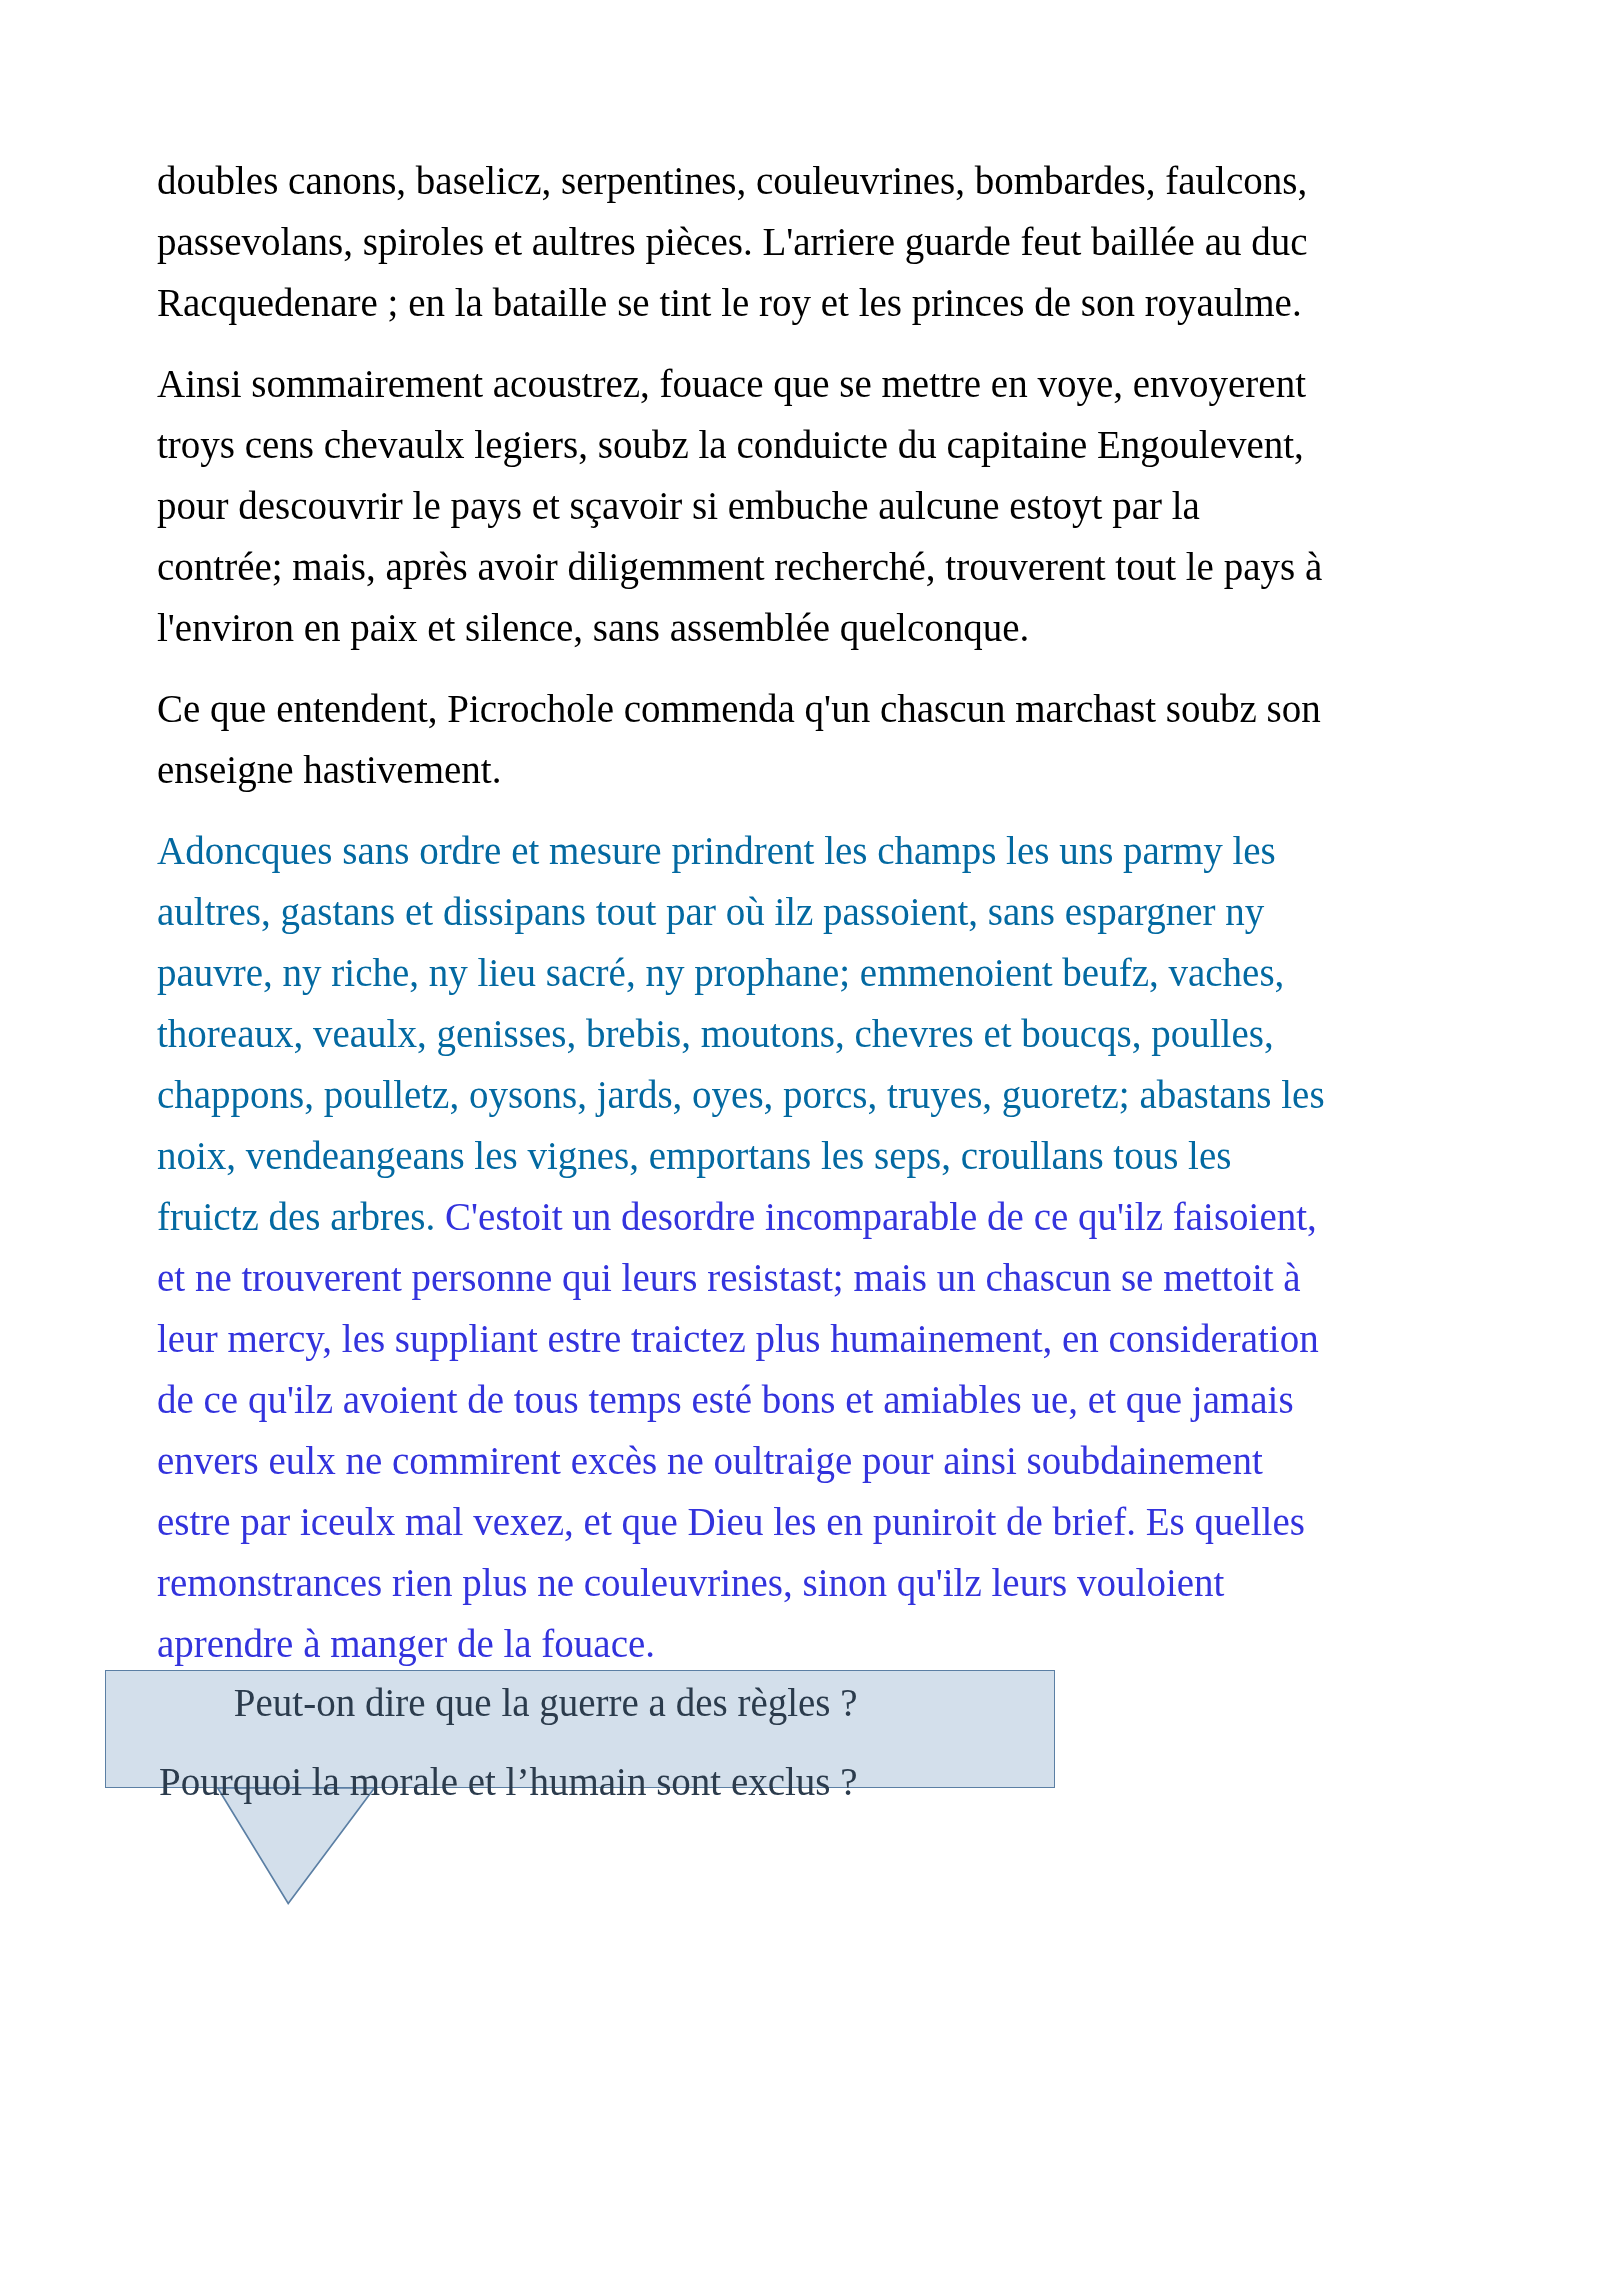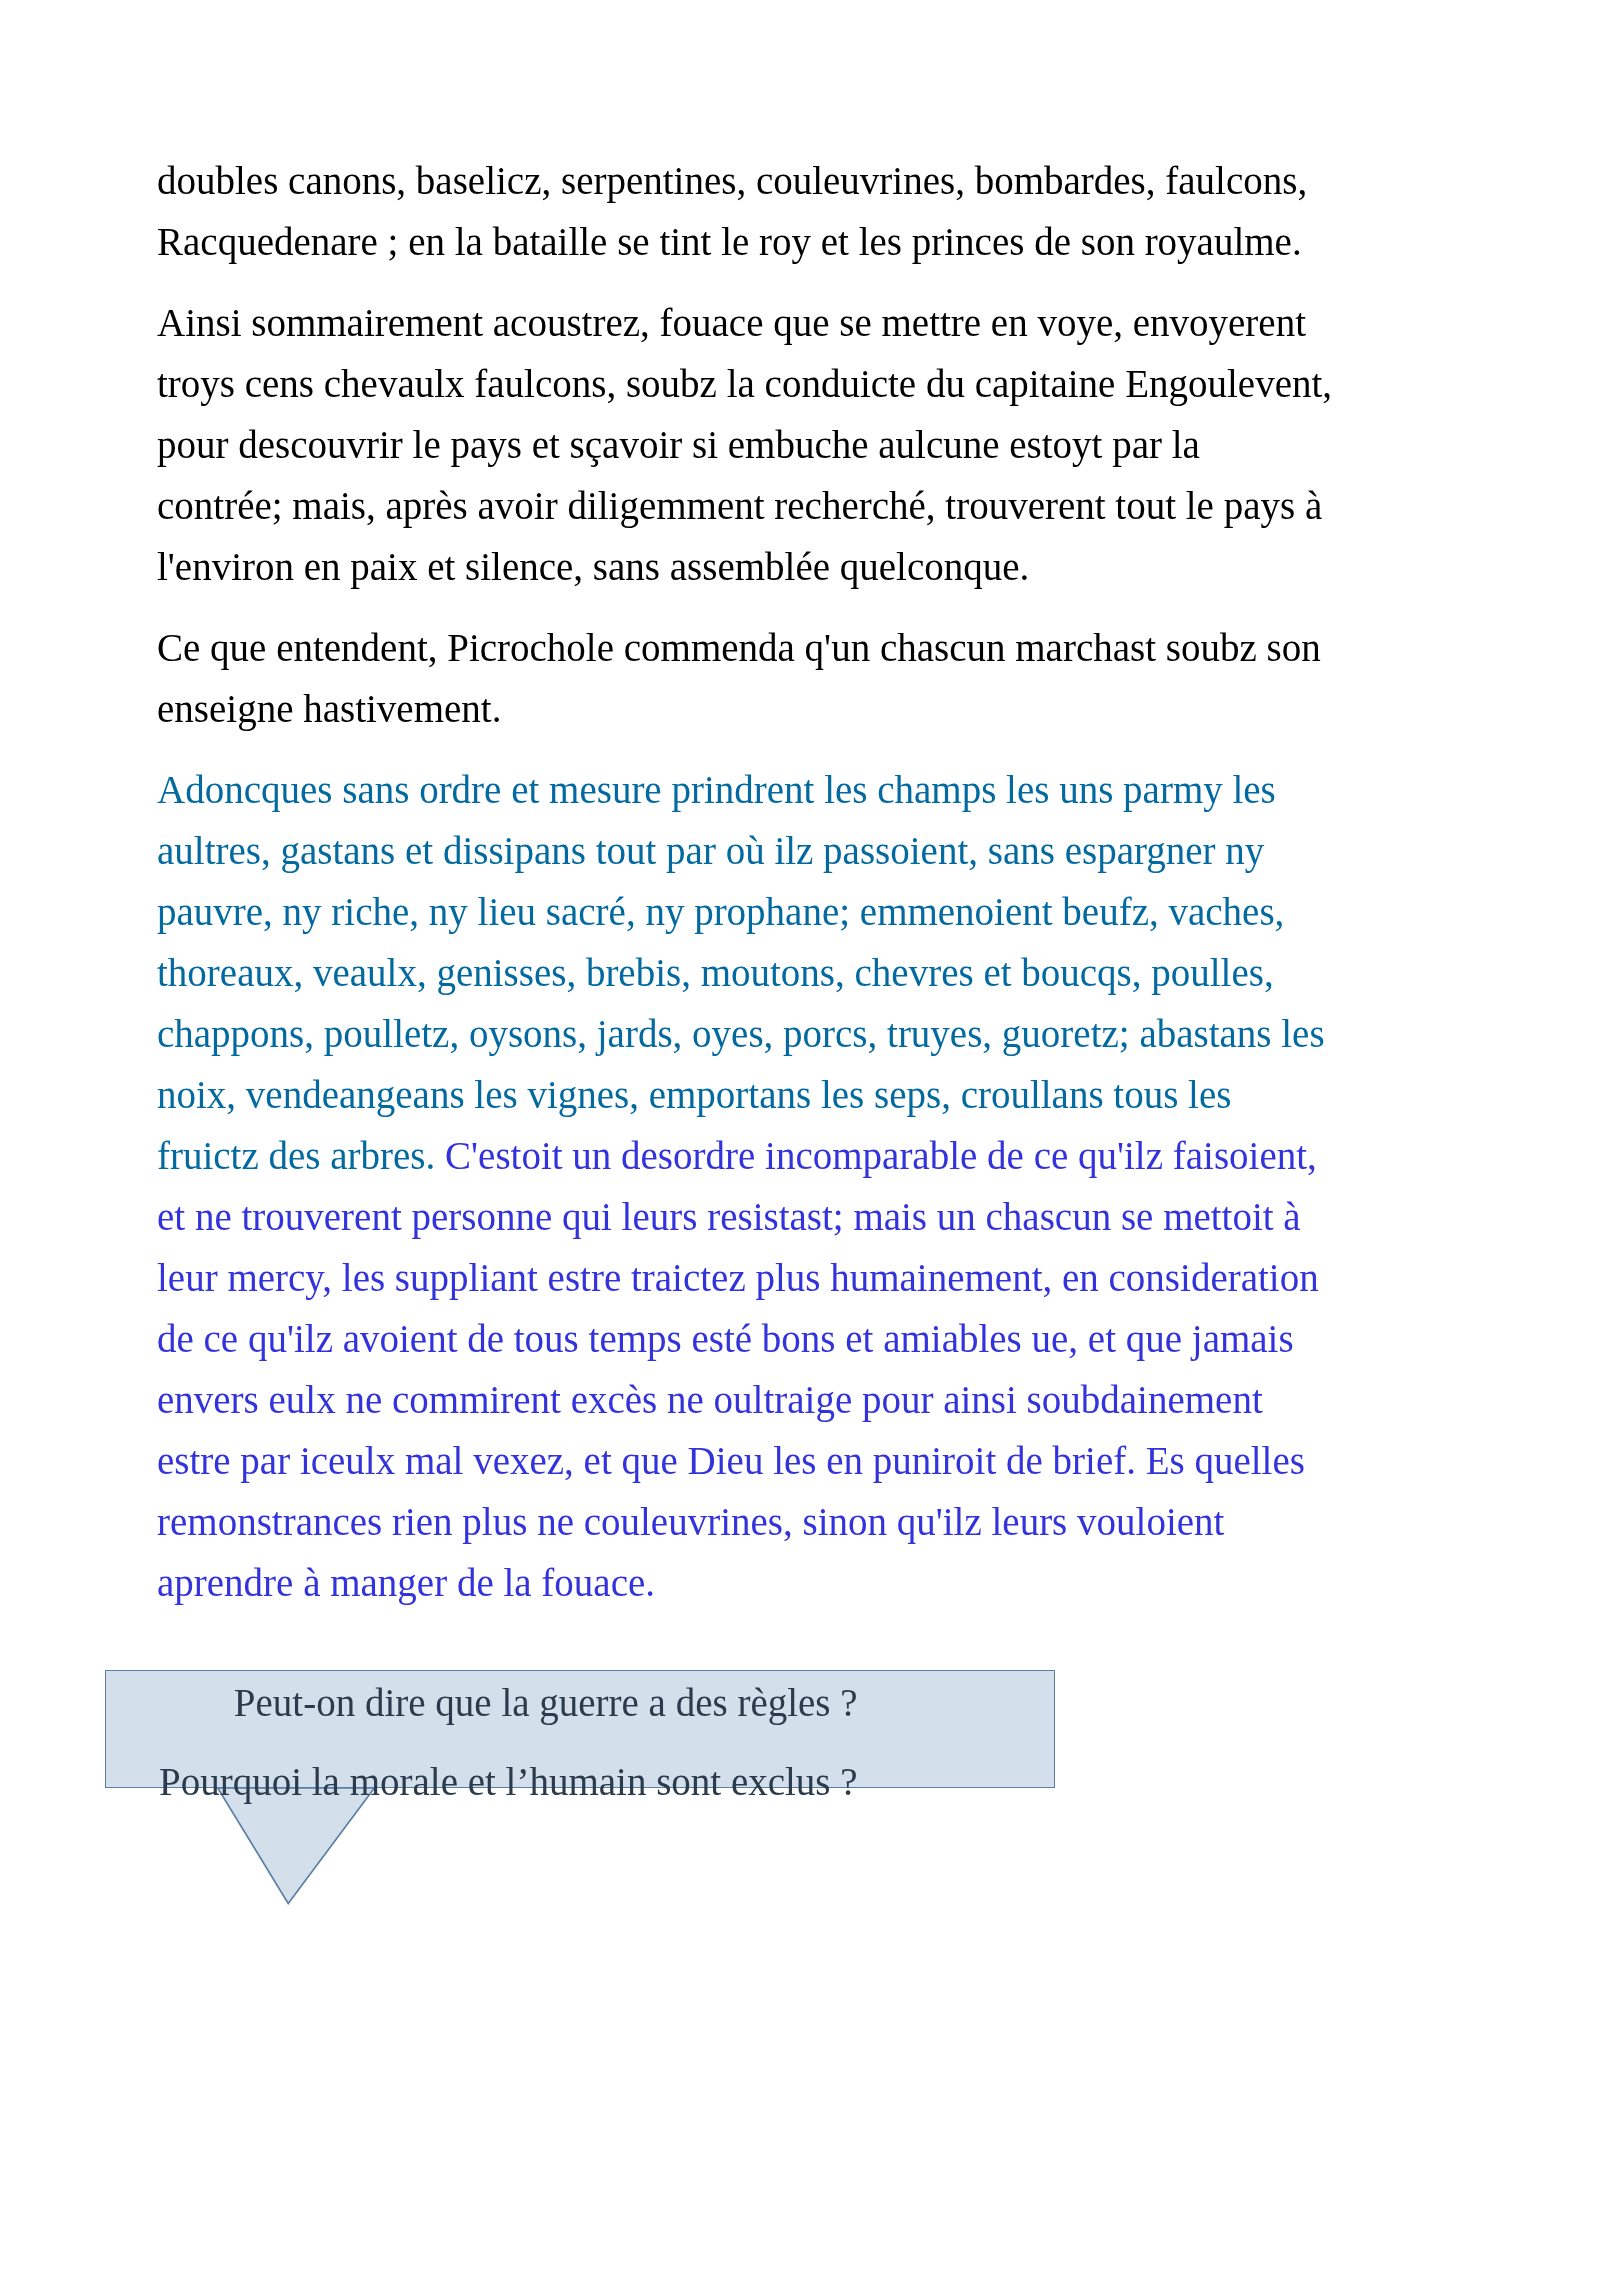--- a/index.html
+++ b/index.html
@@ -56,26 +56,27 @@
 </style>
 </head>
 <body>
 
 <div class="page">
 
   <main class="body-text">
 
     <section class="para">
       <div class="line">doubles canons, baselicz, serpentines, couleuvrines, bombardes, faulcons,</div>
+      <div class="line">passevolans, spiroles et aultres pièces. L'arriere guarde feut baillée au duc</div>
       <div class="line">Racquedenare ; en la bataille se tint le roy et les princes de son royaulme.</div>
     </section>
 
     <section class="para">
       <div class="line">Ainsi sommairement acoustrez, fouace que se mettre en voye, envoyerent</div>
-      <div class="line">troys cens chevaulx faulcons, soubz la conduicte du capitaine Engoulevent,</div>
+      <div class="line">troys cens chevaulx legiers, soubz la conduicte du capitaine Engoulevent,</div>
       <div class="line">pour descouvrir le pays et sçavoir si embuche aulcune estoyt par la</div>
       <div class="line">contrée; mais, après avoir diligemment recherché, trouverent tout le pays à</div>
       <div class="line">l'environ en paix et silence, sans assemblée quelconque.</div>
     </section>
 
     <section class="para">
       <div class="line">Ce que entendent, Picrochole commenda q'un chascun marchast soubz son</div>
       <div class="line">enseigne hastivement.</div>
     </section>
 

